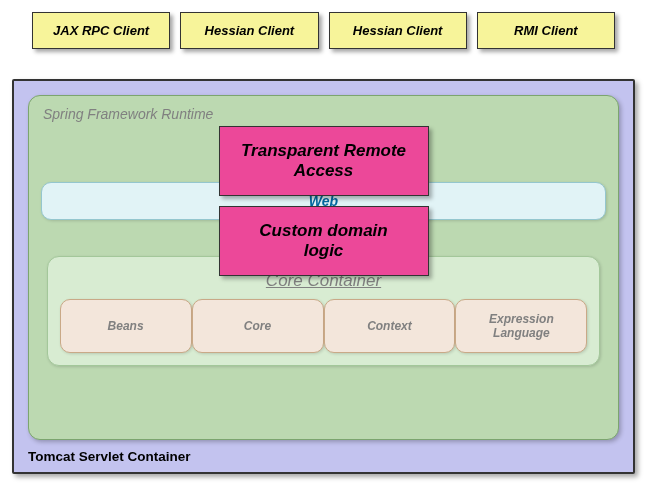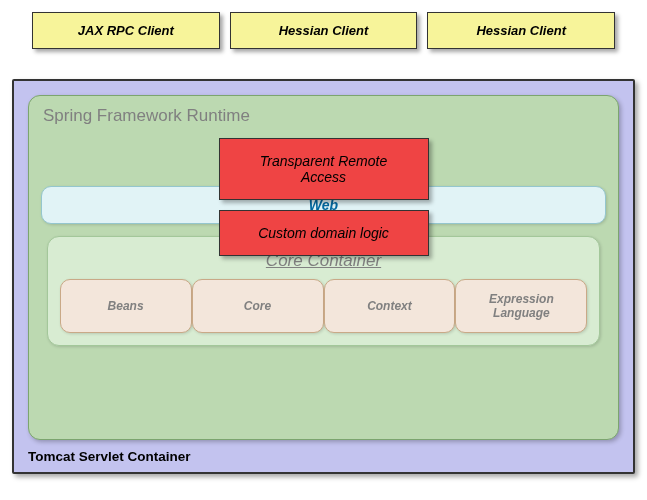--- a/index.html
+++ b/index.html
@@ -50,37 +50,38 @@
       background: #bcd9b1;
       border: 1px solid #7ca56f;
       border-radius: 12px;
       padding: 10px 12px 12px 12px;
       box-shadow: 2px 2px 4px rgba(0,0,0,0.25);
       height: 345px;
       position: relative;
     }
     .spring-label {
       color: #808080;
-      font-size: 17px;
-      margin-bottom: 12px;
+      font-style: italic;
+      font-size: 14px;
+      margin-bottom: 4px;
       padding-left: 2px;
     }
     .center-stack {
       display: flex;
       flex-direction: column;
       align-items: center;
       position: relative;
     }
     .yellow-box {
-      background: #ef4444;
+      background: #ec4899;
       border: 1.5px solid #333;
       padding: 14px 18px;
-      font-size: 14px;
+      font-size: 17px;
       font-style: italic;
-      font-weight: normal;
+      font-weight: bold;
       text-align: center;
       box-shadow: 3px 3px 4px rgba(0,0,0,0.3);
       z-index: 5;
       width: 210px;
     }
     .remote-access {
       margin-bottom: -14px;
     }
     .web-bar {
       background: #e1f3f6;
@@ -141,20 +142,21 @@
       min-height: 44px;
     }
   </style>
 </head>
 <body>
 
 <div class="top-row">
   <div class="client-box">JAX RPC Client</div>
   <div class="client-box">Hessian Client</div>
   <div class="client-box">Hessian Client</div>
+  <div class="client-box">RMI Client</div>
 </div>
 
 <div class="tomcat-container">
   <div class="spring-runtime">
     <div class="spring-label">Spring Framework Runtime</div>
     <div class="center-stack">
       <div class="yellow-box remote-access">Transparent Remote Access</div>
       <div class="web-bar">Web</div>
       <div class="yellow-box domain-logic">Custom domain logic</div>
       <div class="core-container">

